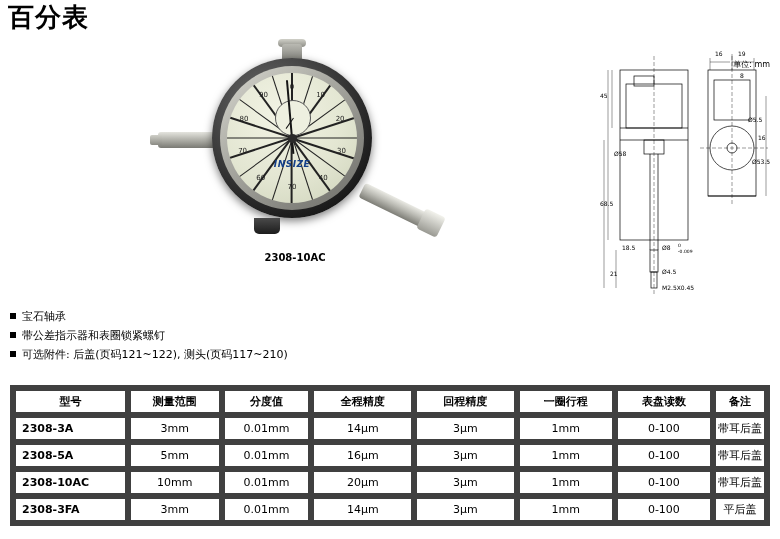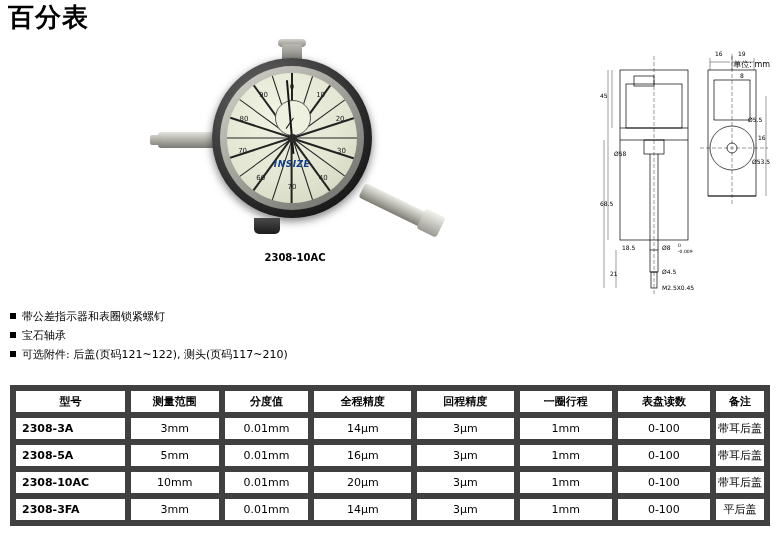--- a/index.html
+++ b/index.html
@@ -439,25 +439,25 @@
         <text x="78" y="217" font-size="4.5">-0.009</text>
         <text x="62" y="238">Ø4.5</text>
         <text x="62" y="254">M2.5X0.45</text>
       </g>
     </svg>
   </div>
 
   <div class="bullets">
     <div class="li">
       <span class="sq"></span>
-      <span>带公差指示器和表圈锁紧螺钉</span>
+      <span>宝石轴承</span>
     </div>
     <div class="li">
       <span class="sq"></span>
-      <span>宝石轴承</span>
+      <span>带公差指示器和表圈锁紧螺钉</span>
     </div>
     <div class="li">
       <span class="sq"></span>
       <span>可选附件: 后盖(页码121~122), 测头(页码117~210)</span>
     </div>
   </div>
 
   <div class="table-wrap">
     <table class="spec">
       <thead>

